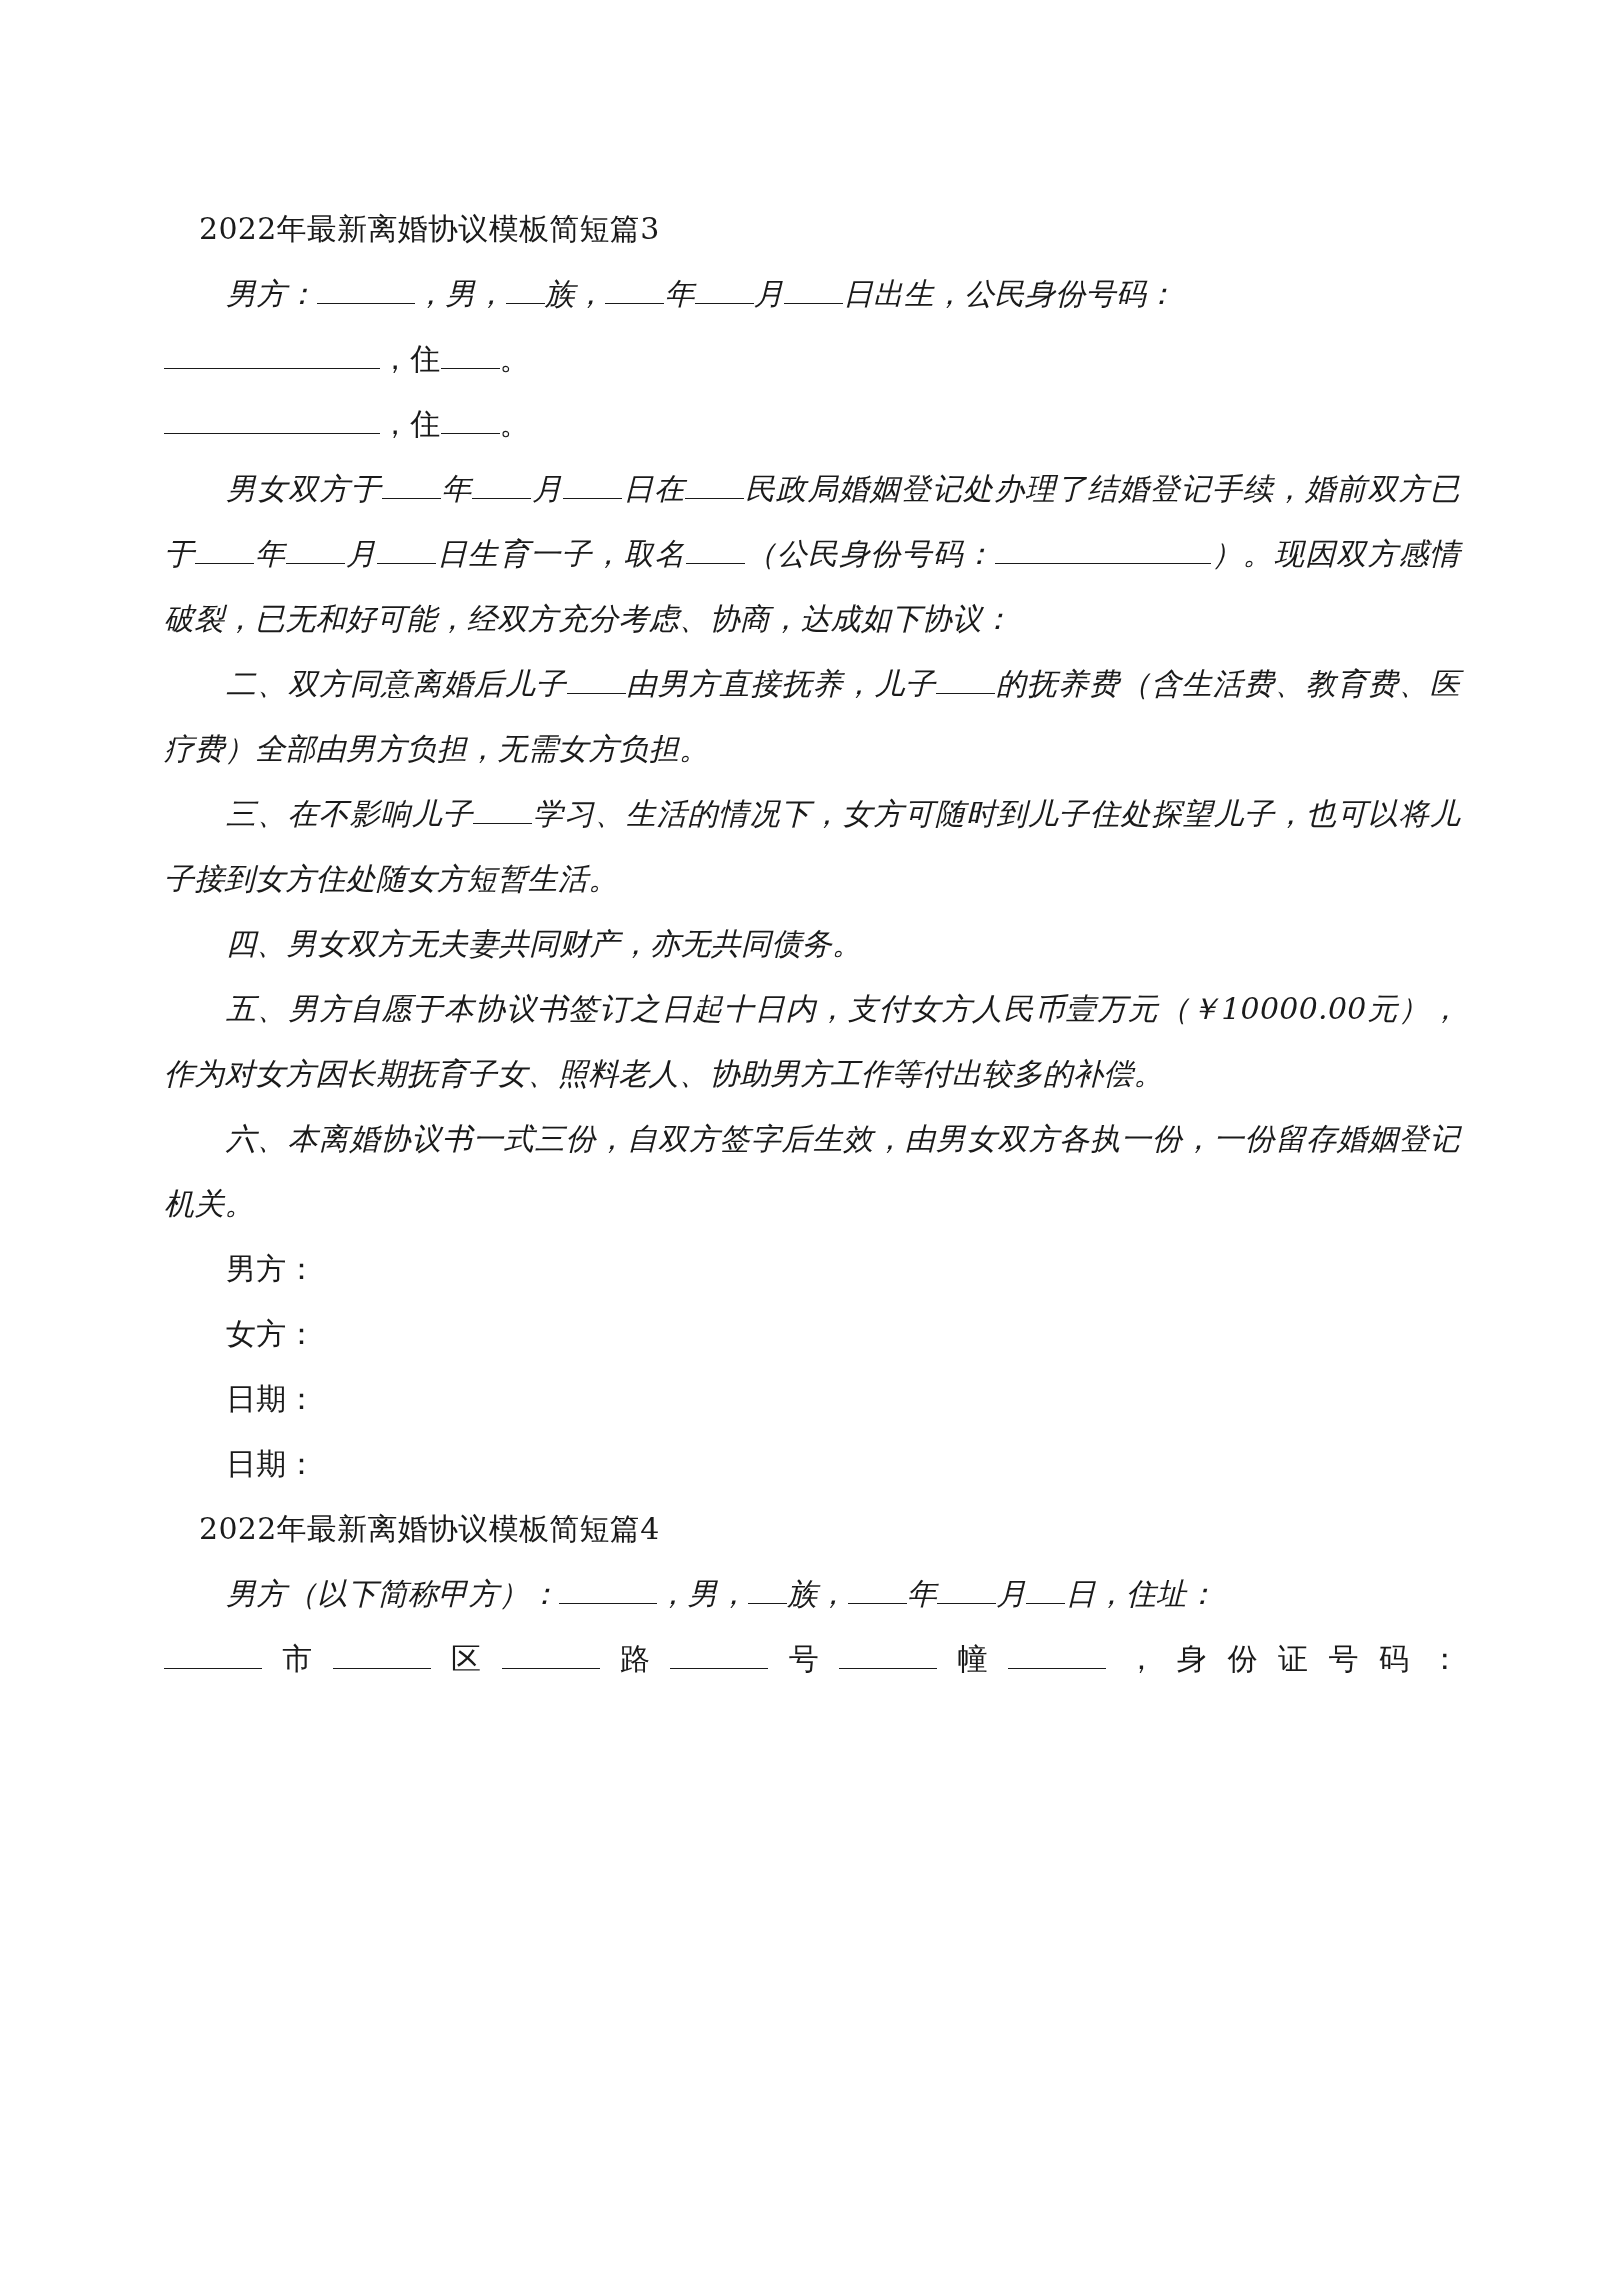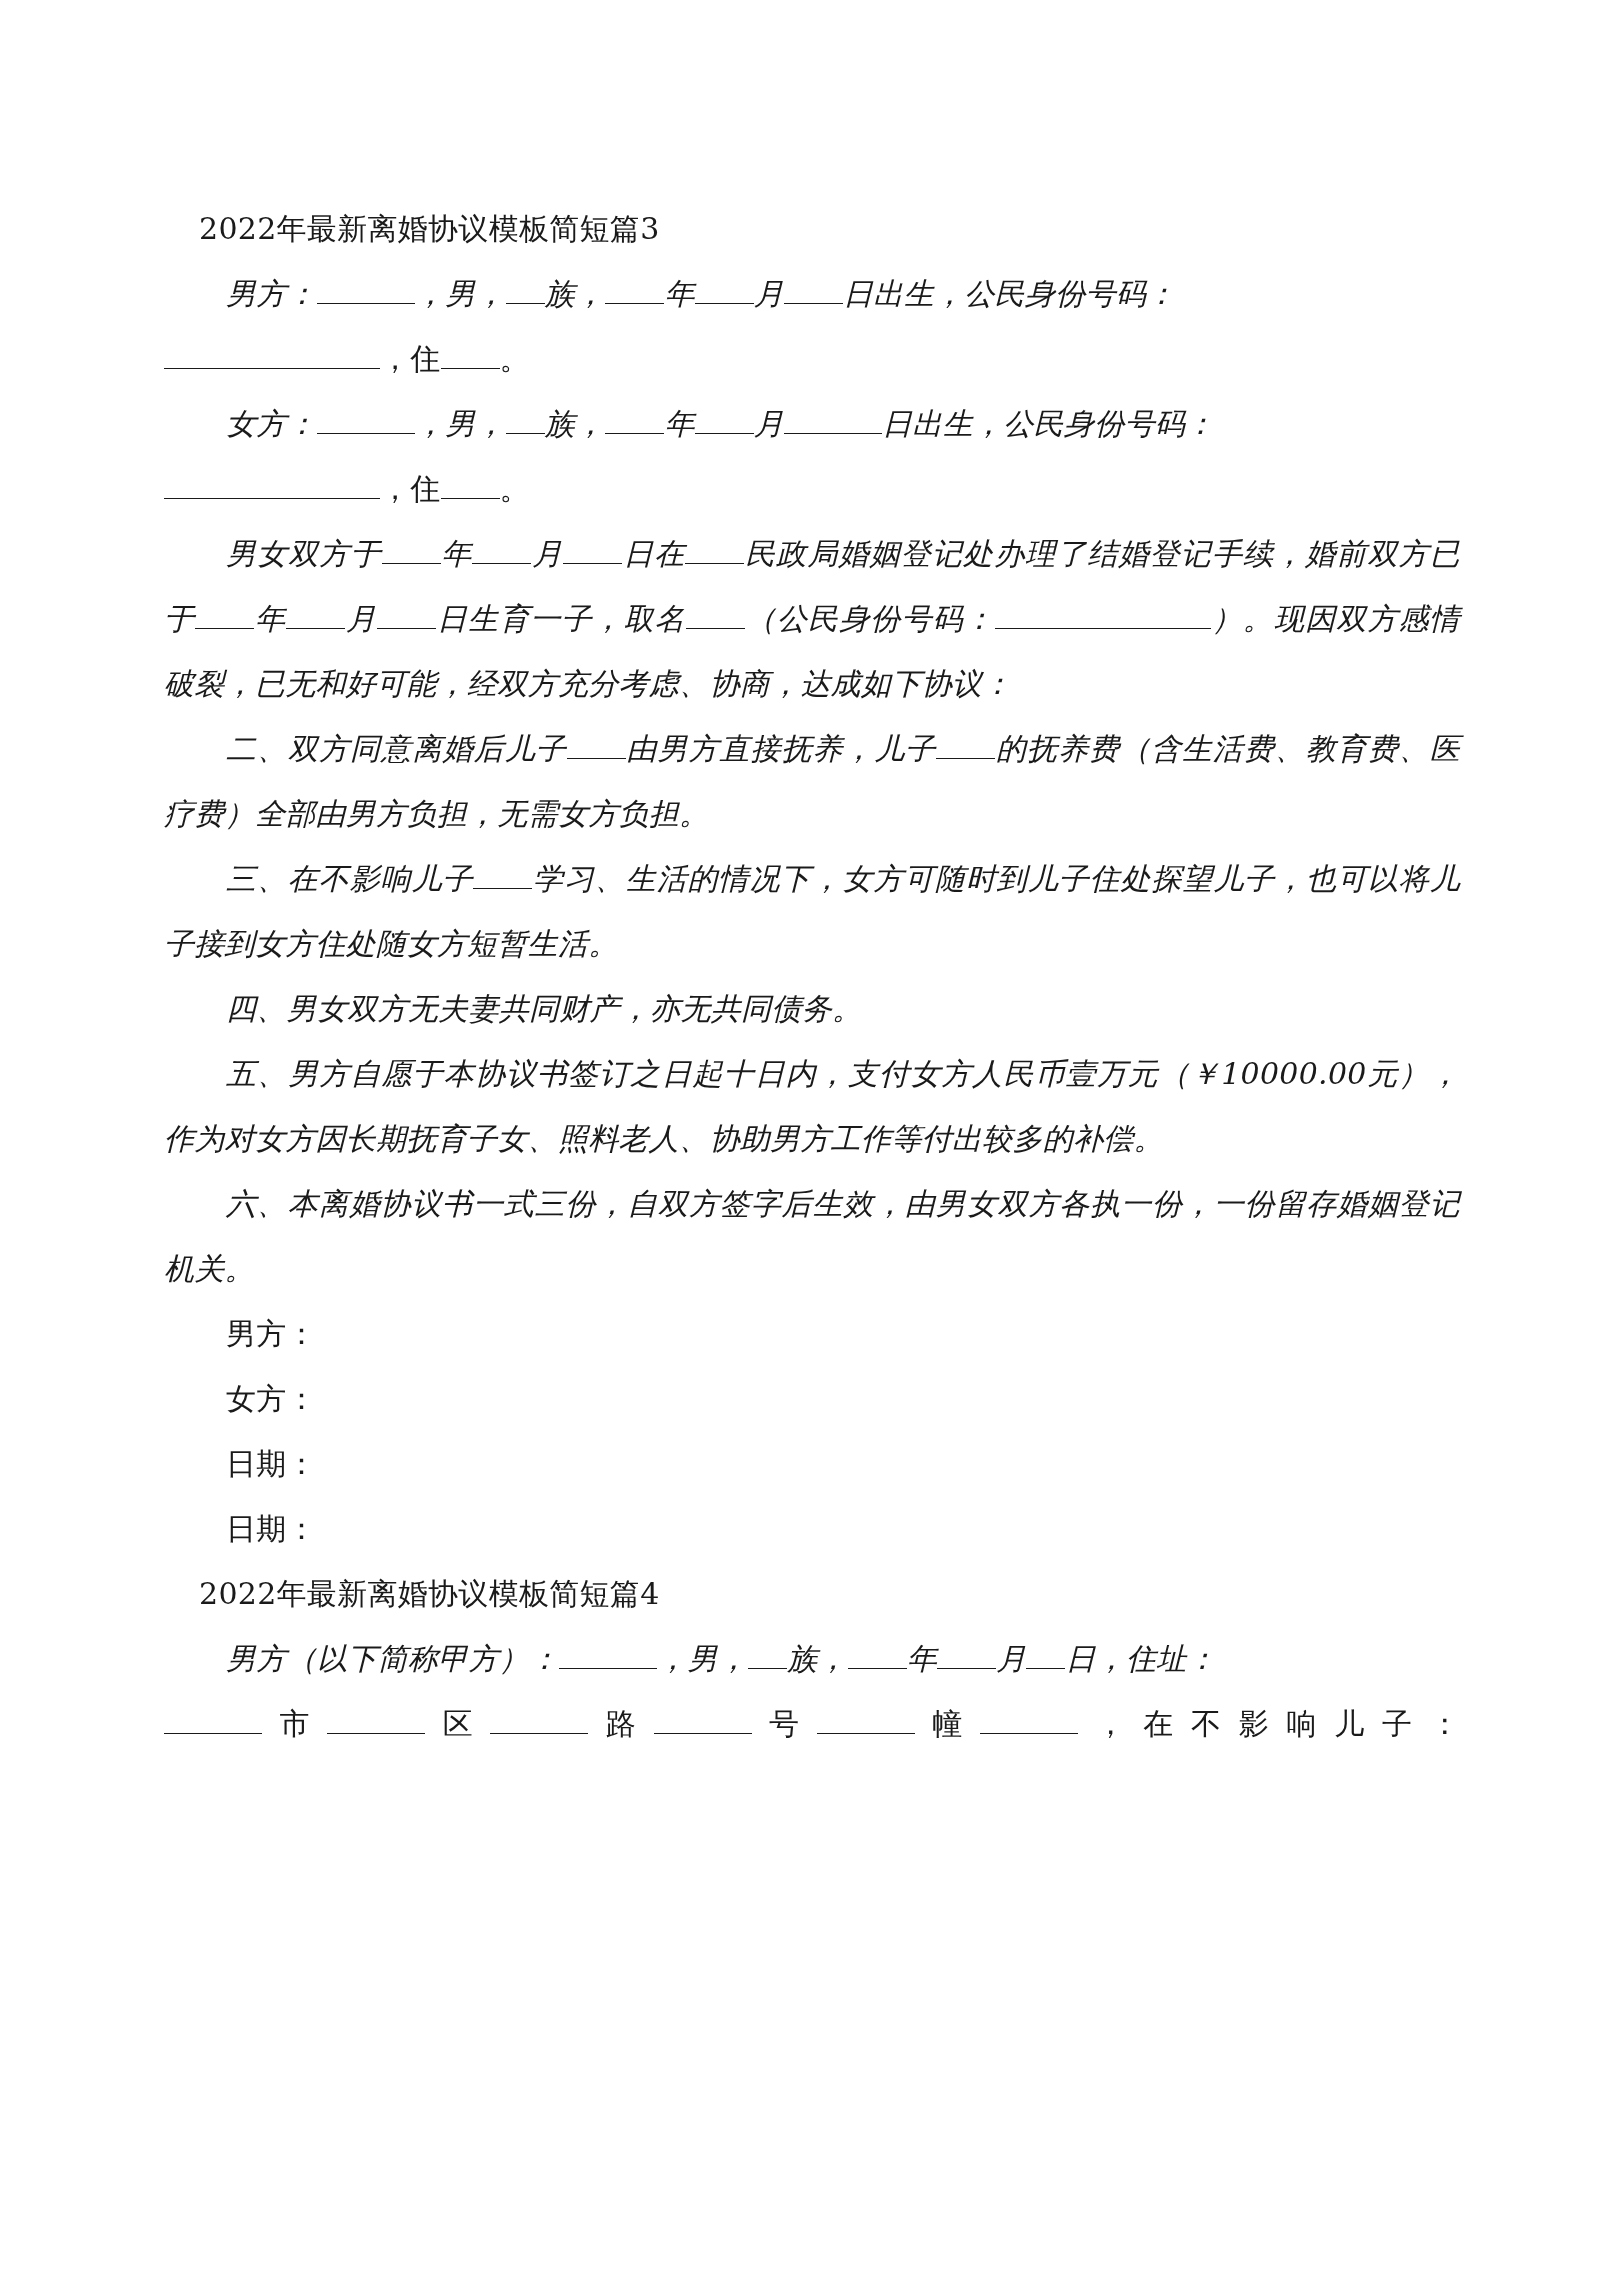--- a/index.html
+++ b/index.html
@@ -67,23 +67,20 @@
     <p class="heading">2022年最新离婚协议模板简短篇3</p>
 
     <p class="indent">
       <span>男方：</span><span class="blank-m"></span><span>，男，</span><span class="blank-xs"></span><span>族，</span><span class="blank-s"></span><span>年</span><span class="blank-s"></span><span>月</span><span class="blank-s"></span><span>日出生，公民身份号码：</span>
     </p>
 
     <p class="noindent">
       <span class="blank-l"></span><span>，住</span><span class="blank-s"></span><span>。</span>
     </p>
 
-    <p class="indent">
-      <span>女方：</span><span class="blank-m"></span><span>，男，</span><span class="blank-xs"></span><span>族，</span><span class="blank-s"></span><span>年</span><span class="blank-s"></span><span>月</span><span class="blank-m"></span><span>日出生，公民身份号码：</span>
-    </p>
 
     <p class="noindent">
       <span class="blank-l"></span><span>，住</span><span class="blank-s"></span><span>。</span>
     </p>
 
     <p class="indent">
       <span>男女双方于</span><span class="blank-s"></span><span>年</span><span class="blank-s"></span><span>月</span><span class="blank-s"></span><span>日在</span><span class="blank-s"></span><span>民政局婚姻登记处办理了结婚登记手续，婚前双方已于</span><span class="blank-s"></span><span>年</span><span class="blank-s"></span><span>月</span><span class="blank-s"></span><span>日生育一子，取名</span><span class="blank-s"></span><span>（公民身份号码：</span><span class="blank-l"></span><span>）。现因双方感情破裂，已无和好可能，经双方充分考虑、协商，达成如下协议：</span>
     </p>
 
 
@@ -107,18 +104,18 @@
     <p class="sign-line">日期：</p>
     <p class="sign-line">日期：</p>
 
     <p class="heading">2022年最新离婚协议模板简短篇4</p>
 
     <p class="indent">
       <span>男方（以下简称甲方）：</span><span class="blank-m"></span><span>，男，</span><span class="blank-xs"></span><span>族，</span><span class="blank-s"></span><span>年</span><span class="blank-s"></span><span>月</span><span class="blank-xs"></span><span>日，住址：</span>
     </p>
 
     <p class="noindent spread">
-      <span class="blank-m"></span><span>市</span><span class="blank-m"></span><span>区</span><span class="blank-m"></span><span>路</span><span class="blank-m"></span><span>号</span><span class="blank-m"></span><span>幢</span><span class="blank-m"></span><span>，在不影响儿子：</span>
+      <span class="blank-m"></span><span>市</span><span class="blank-m"></span><span>区</span><span class="blank-m"></span><span>路</span><span class="blank-m"></span><span>号</span><span class="blank-m"></span><span>幢</span><span class="blank-m"></span><span>，身份证号码：</span>
     </p>
 
   </div>
 </div>
 
 
 </body></html>

